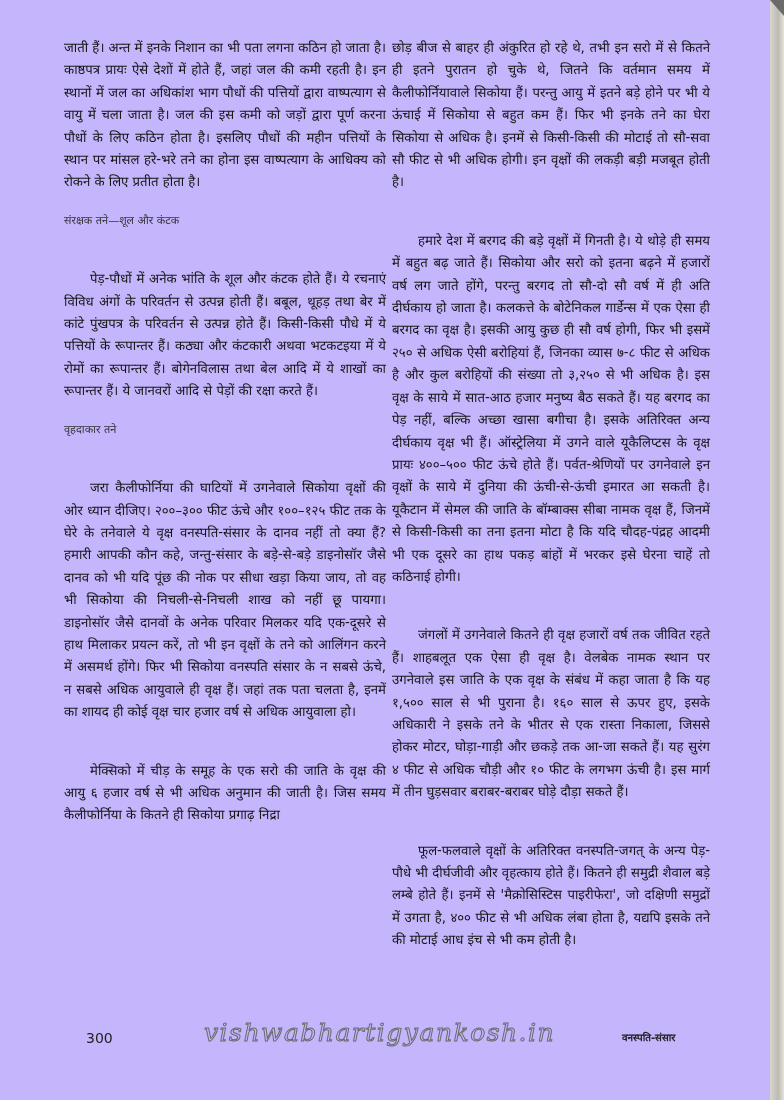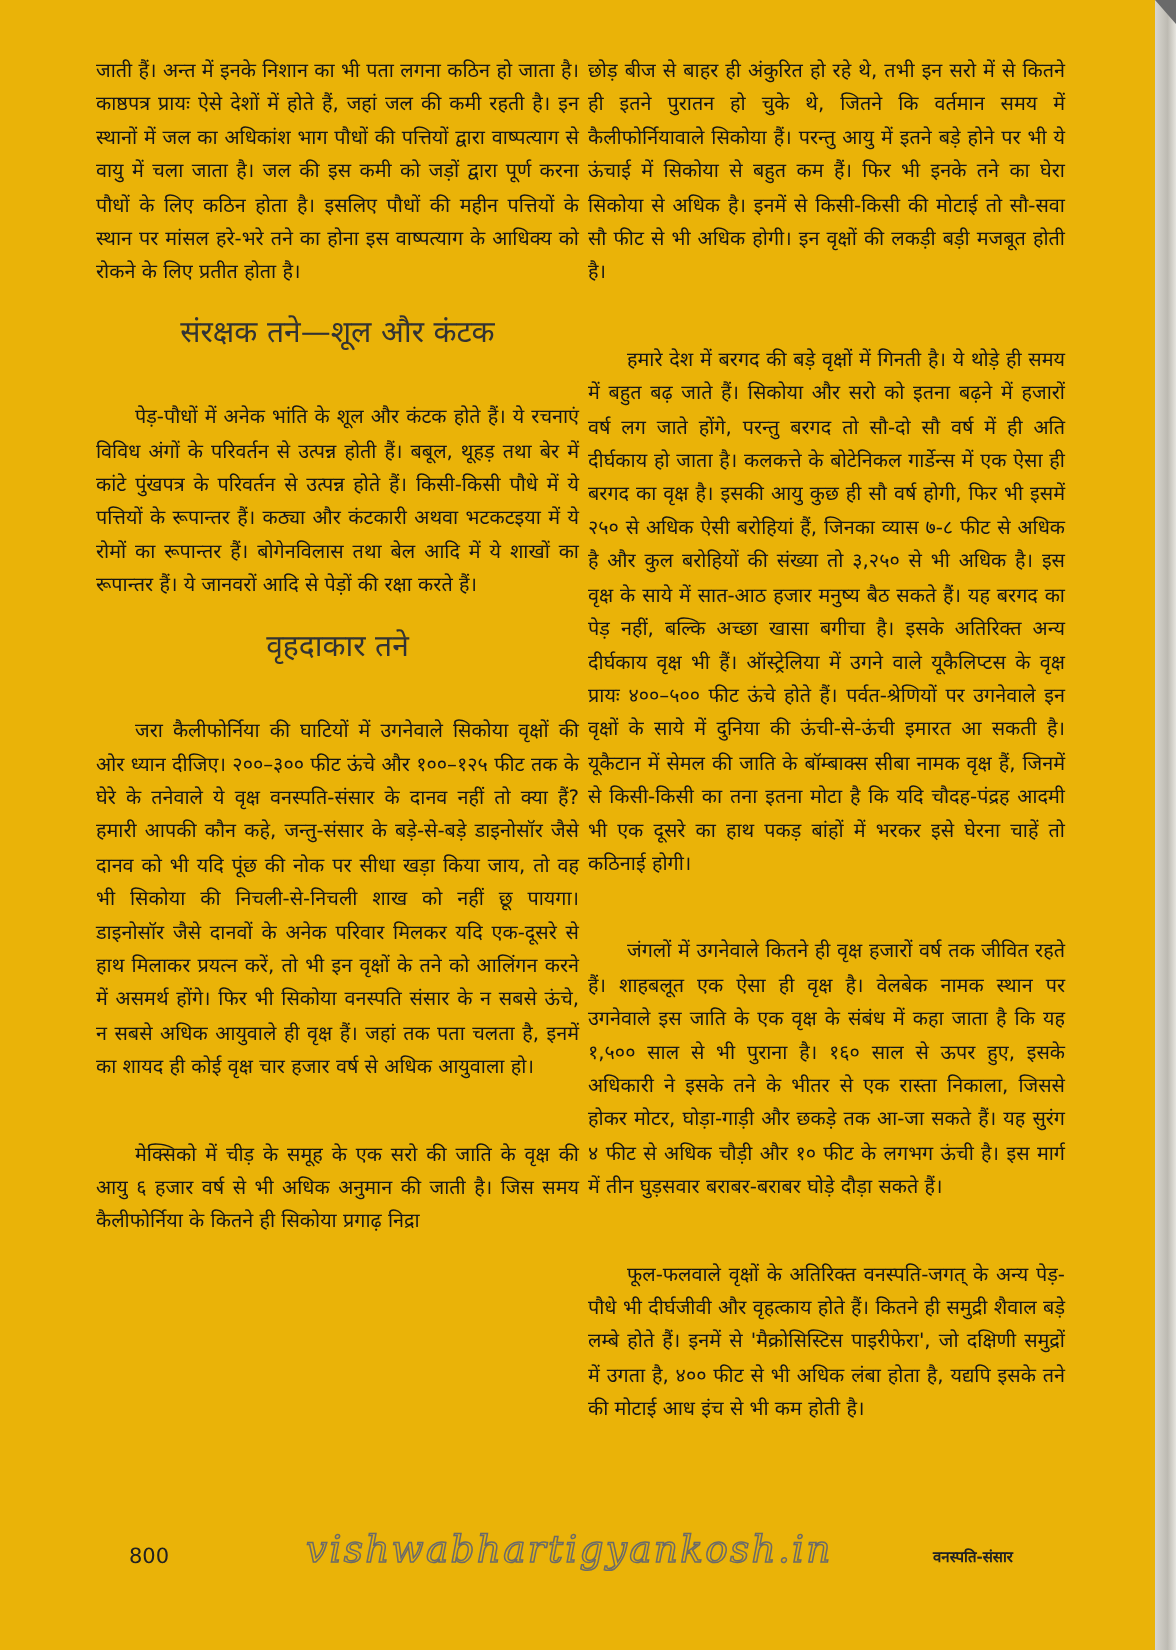--- a/index.html
+++ b/index.html
@@ -4,41 +4,41 @@
 <style>
   html, body { margin:0; padding:0; }
   body {
     width:784px; height:1100px; overflow:hidden;
     background:#ecebe6;
     position:relative;
     font-family:"DejaVu Sans", sans-serif;
   }
   .page {
     position:absolute; left:0; top:0; width:770px; height:1100px;
-    background:#eab308;
+    background:#c4b5fd;
   }
   .edge {
     position:absolute; right:0; top:0; width:14px; height:1100px;
     background:linear-gradient(90deg,#d8d6cf,#bdbab2 60%,#e6e4de);
   }
   .corner {
     position:absolute; right:0; top:0; width:0; height:0;
     border-top:16px solid #6a6a6a; border-left:14px solid transparent;
   }
   .col {
     position:absolute; top:37px;
     font-size:13.2px; line-height:22.4px; color:#161616;
     text-align:justify;
   }
   .col.left { left:64px; width:322px; }
   .col.right { left:392px; width:318px; }
   .col p { margin:0; }
   .col p.indent { text-indent:26px;margin-top:36px; }
   .heading {
-    text-align:center; font-size:20px; color:#333; margin:16px 0 6px 0;
+    font-size:11px; color:#333; margin:16px 0 6px 0;
     font-weight:normal;
   }
   .footer-num {
     position:absolute; left:86px; top:1030px; font-size:14px; color:#222;
   }
   .watermark {
     position:absolute; left:204px; top:1018px;
     font-family:"DejaVu Serif", serif; font-style:italic;
     font-size:25px; letter-spacing:1.5px;
     color:transparent; -webkit-text-stroke:1px #6a6a6a;
@@ -61,18 +61,18 @@
     <p class="indent">मेक्सिको में चीड़ के समूह के एक सरो की जाति के वृक्ष की आयु ६ हजार वर्ष से भी अधिक अनुमान की जाती है। जिस समय कैलीफोर्निया के कितने ही सिकोया प्रगाढ़ निद्रा</p>
   </div>
 
   <div class="col right">
     <p>छोड़ बीज से बाहर ही अंकुरित हो रहे थे, तभी इन सरो में से कितने ही इतने पुरातन हो चुके थे, जितने कि वर्तमान समय में कैलीफोर्नियावाले सिकोया हैं। परन्तु आयु में इतने बड़े होने पर भी ये ऊंचाई में सिकोया से बहुत कम हैं। फिर भी इनके तने का घेरा सिकोया से अधिक है। इनमें से किसी-किसी की मोटाई तो सौ-सवा सौ फीट से भी अधिक होगी। इन वृक्षों की लकड़ी बड़ी मजबूत होती है।</p>
     <p class="indent">हमारे देश में बरगद की बड़े वृक्षों में गिनती है। ये थोड़े ही समय में बहुत बढ़ जाते हैं। सिकोया और सरो को इतना बढ़ने में हजारों वर्ष लग जाते होंगे, परन्तु बरगद तो सौ-दो सौ वर्ष में ही अति दीर्घकाय हो जाता है। कलकत्ते के बोटेनिकल गार्डेन्स में एक ऐसा ही बरगद का वृक्ष है। इसकी आयु कुछ ही सौ वर्ष होगी, फिर भी इसमें २५० से अधिक ऐसी बरोहियां हैं, जिनका व्यास ७-८ फीट से अधिक है और कुल बरोहियों की संख्या तो ३,२५० से भी अधिक है। इस वृक्ष के साये में सात-आठ हजार मनुष्य बैठ सकते हैं। यह बरगद का पेड़ नहीं, बल्कि अच्छा खासा बगीचा है। इसके अतिरिक्त अन्य दीर्घकाय वृक्ष भी हैं। ऑस्ट्रेलिया में उगने वाले यूकैलिप्टस के वृक्ष प्रायः ४००–५०० फीट ऊंचे होते हैं। पर्वत-श्रेणियों पर उगनेवाले इन वृक्षों के साये में दुनिया की ऊंची-से-ऊंची इमारत आ सकती है। यूकैटान में सेमल की जाति के बॉम्बाक्स सीबा नामक वृक्ष हैं, जिनमें से किसी-किसी का तना इतना मोटा है कि यदि चौदह-पंद्रह आदमी भी एक दूसरे का हाथ पकड़ बांहों में भरकर इसे घेरना चाहें तो कठिनाई होगी।</p>
     <p class="indent">जंगलों में उगनेवाले कितने ही वृक्ष हजारों वर्ष तक जीवित रहते हैं। शाहबलूत एक ऐसा ही वृक्ष है। वेलबेक नामक स्थान पर उगनेवाले इस जाति के एक वृक्ष के संबंध में कहा जाता है कि यह १,५०० साल से भी पुराना है। १६० साल से ऊपर हुए, इसके अधिकारी ने इसके तने के भीतर से एक रास्ता निकाला, जिससे होकर मोटर, घोड़ा-गाड़ी और छकड़े तक आ-जा सकते हैं। यह सुरंग ४ फीट से अधिक चौड़ी और १० फीट के लगभग ऊंची है। इस मार्ग में तीन घुड़सवार बराबर-बराबर घोड़े दौड़ा सकते हैं।</p>
     <p class="indent">फूल-फलवाले वृक्षों के अतिरिक्त वनस्पति-जगत् के अन्य पेड़-पौधे भी दीर्घजीवी और वृहत्काय होते हैं। कितने ही समुद्री शैवाल बड़े लम्बे होते हैं। इनमें से 'मैक्रोसिस्टिस पाइरीफेरा', जो दक्षिणी समुद्रों में उगता है, ४०० फीट से भी अधिक लंबा होता है, यद्यपि इसके तने की मोटाई आध इंच से भी कम होती है।</p>
   </div>
 
-  <div class="footer-num">800</div>
+  <div class="footer-num">300</div>
   <div class="watermark">vishwabhartigyankosh.in</div>
   <div class="footer-title">वनस्पति-संसार</div>
 </div>
 <div class="edge"></div>
 <div class="corner"></div>
 
 </body></html>

